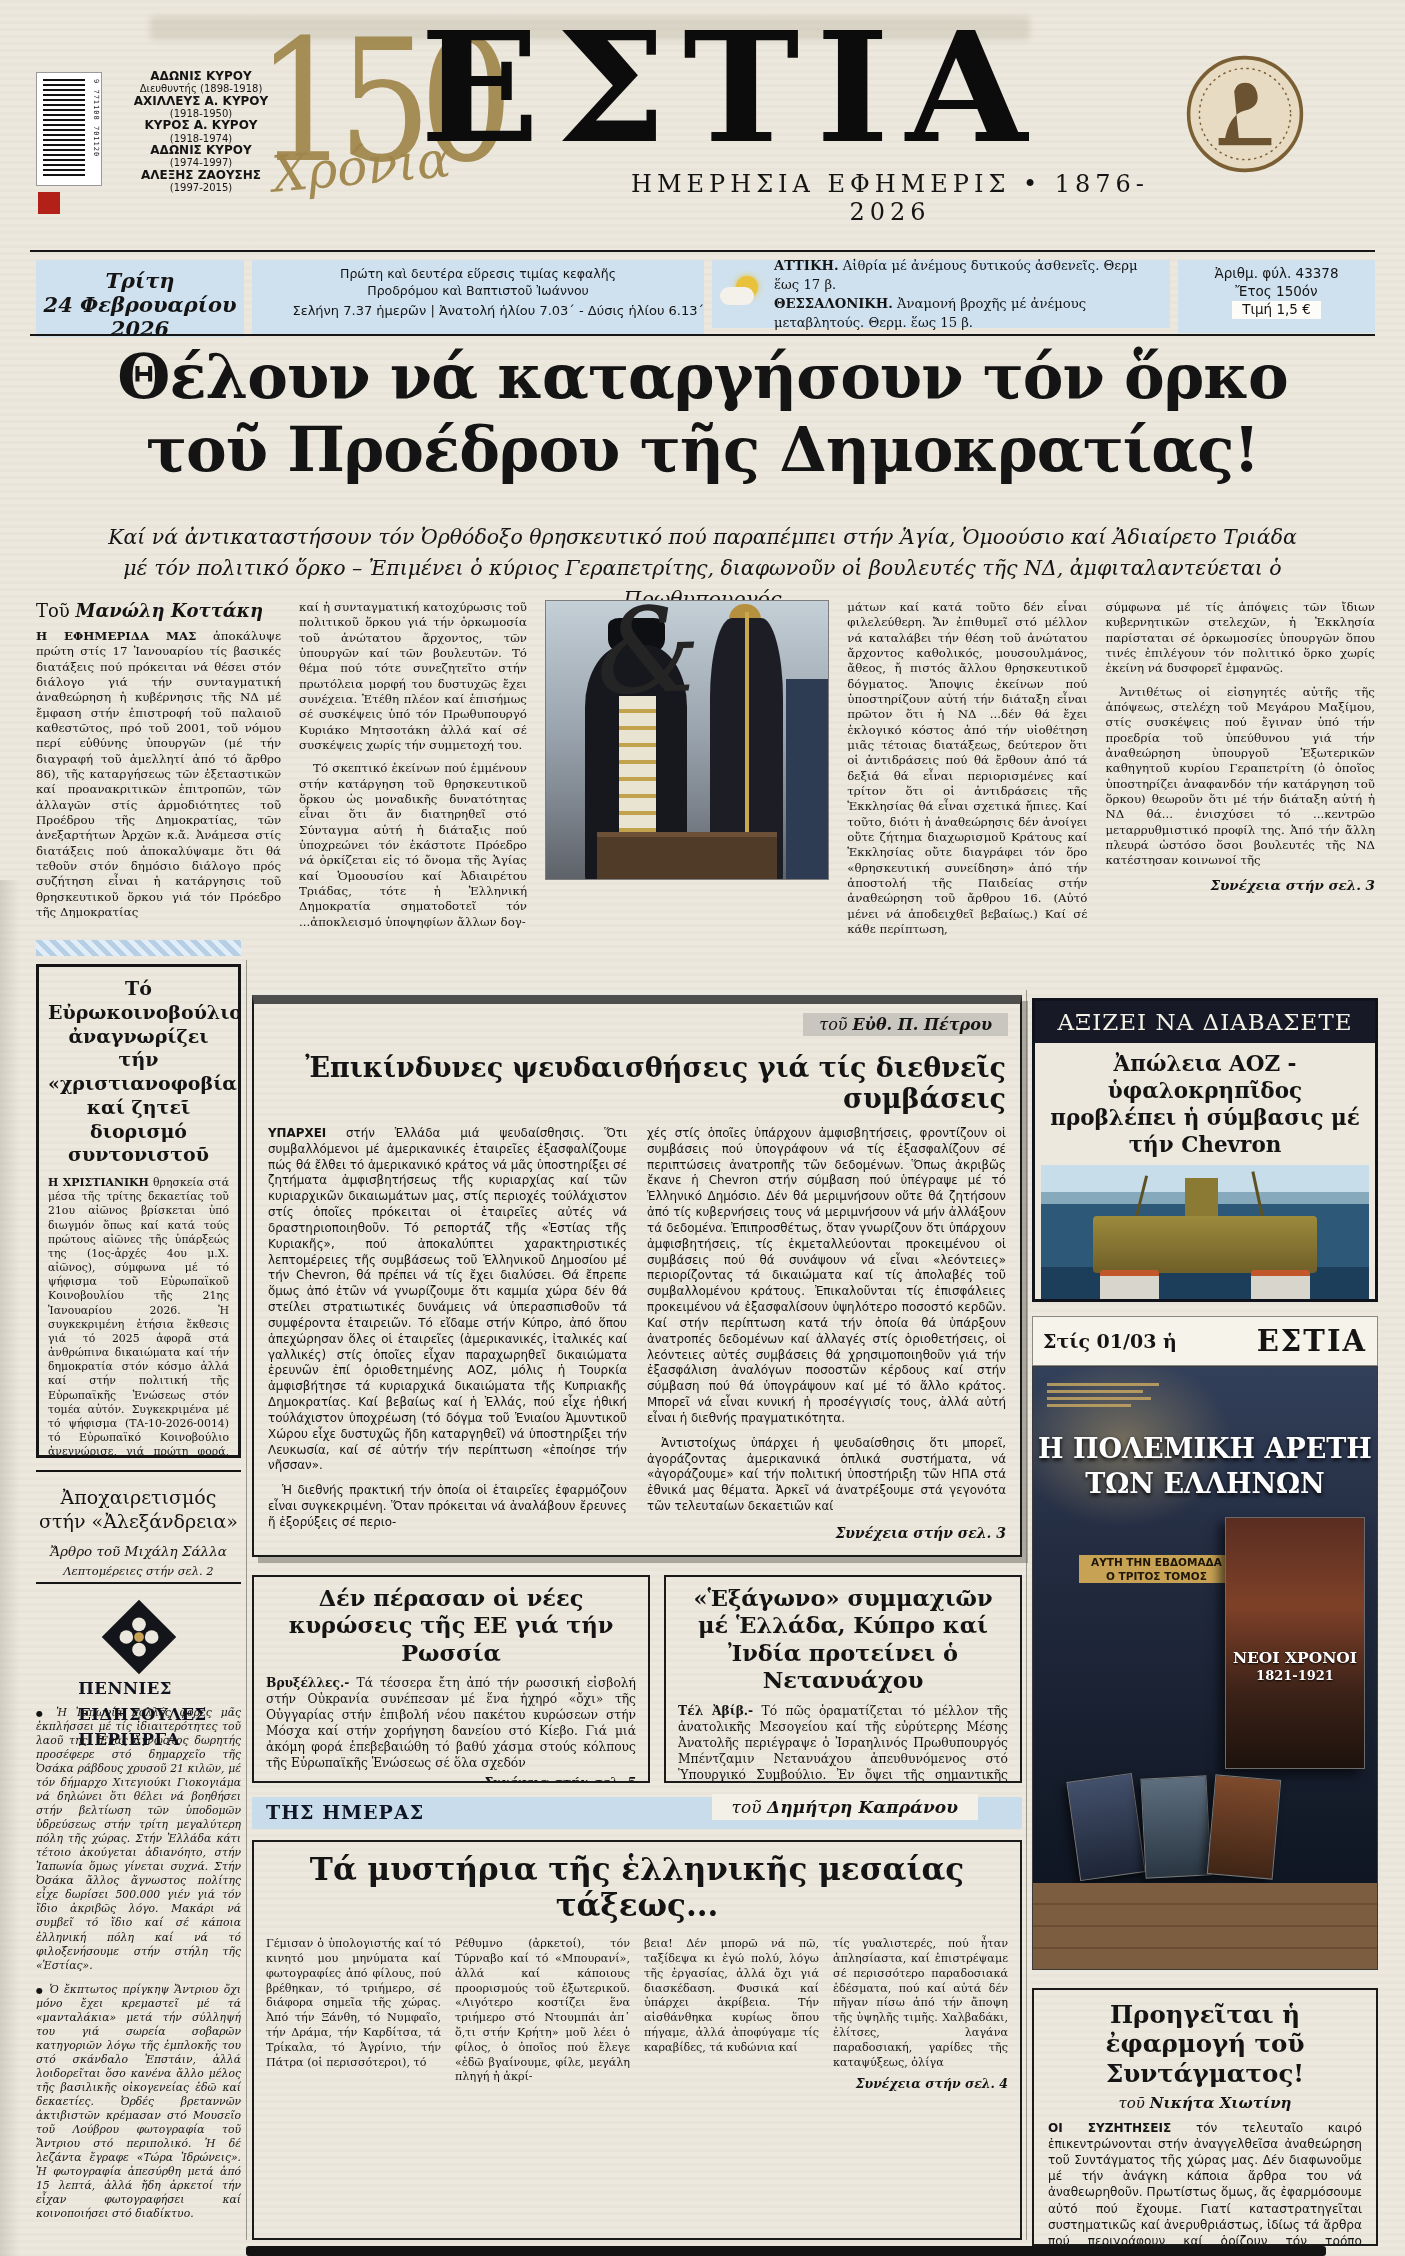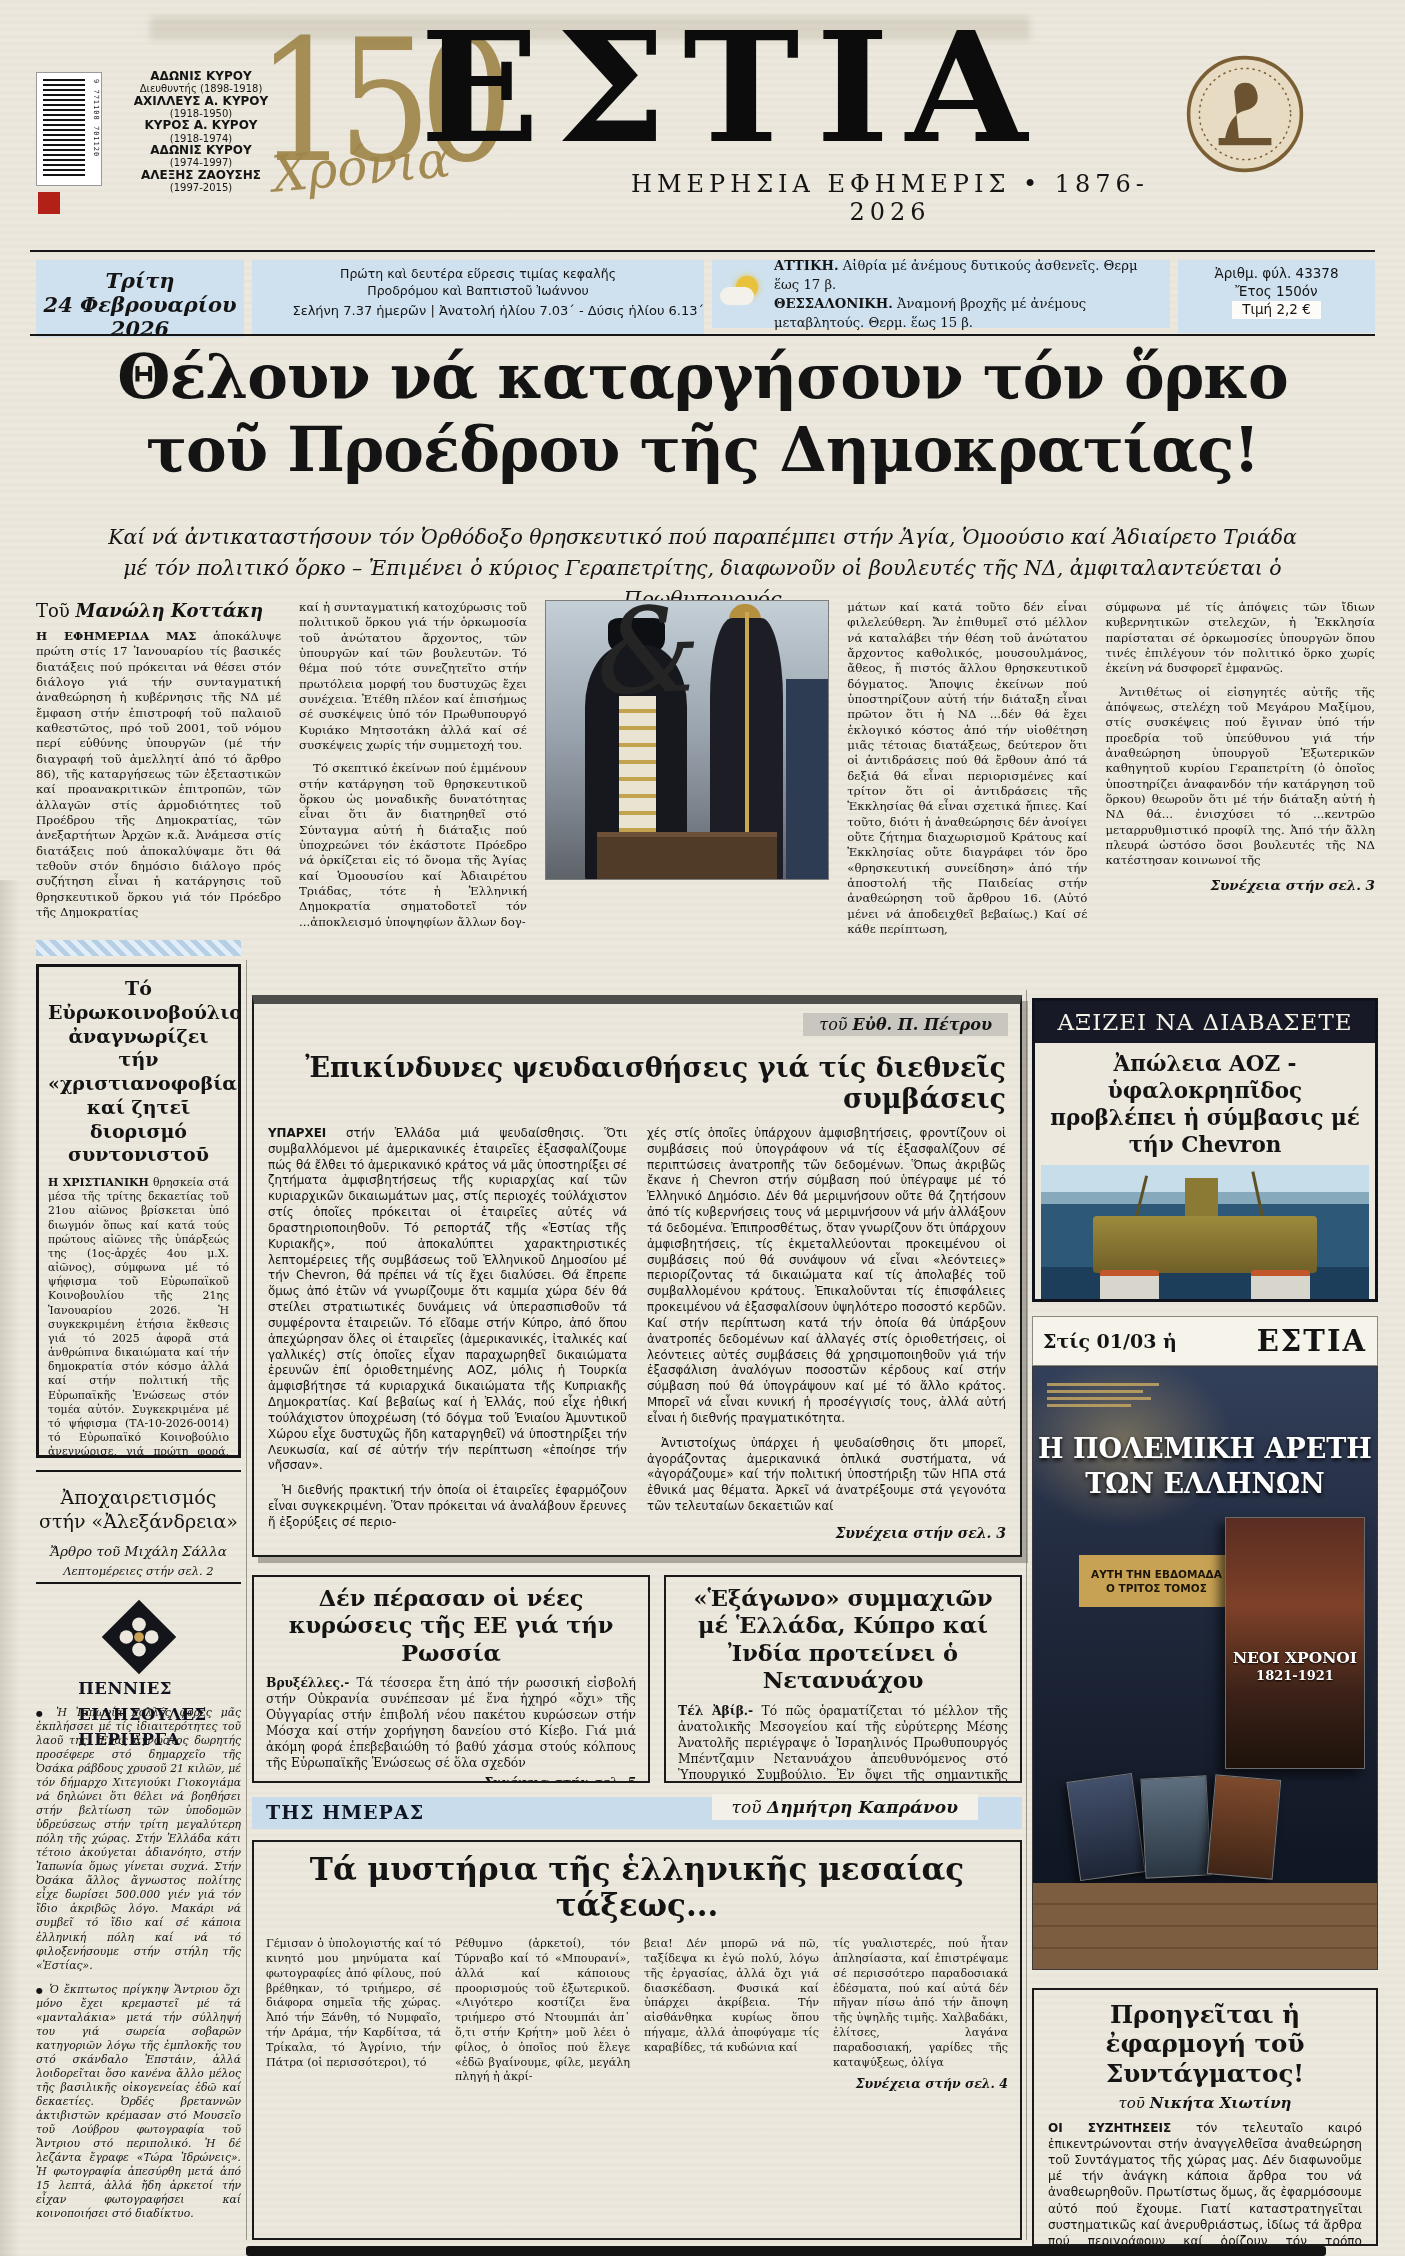--- a/index.html
+++ b/index.html
@@ -150,21 +150,21 @@
   .bplogo{font-size:29px;font-weight:bold;letter-spacing:2px;line-height:1;}
   .bpmain{position:relative;height:604px;border:1px solid #3a3a3a;box-sizing:border-box;overflow:hidden;
         background:linear-gradient(180deg,#33405a 0,#232c41 30%,#1a2233 55%,#121926 78%,#0d1420 100%);text-decoration:underline;}
   .bpglow{position:absolute;left:-20px;top:-10px;width:220px;height:170px;border-radius:50%;
         background:radial-gradient(closest-side,rgba(188,162,106,.5),transparent);}
   .bpcap{position:absolute;left:14px;top:16px;}
   .bpcap i{display:block;height:3px;background:rgba(196,166,98,.85);margin-bottom:4px;}
   .bptitle{position:absolute;left:0;top:64px;width:100%;text-align:center;color:#fff;
         font-weight:bold;font-size:27px;line-height:1.3;text-shadow:0 2px 4px #000;}
   .bpband{position:absolute;left:46px;top:188px;background:#c8a254;color:#1d1608;text-align:center;
-        font-family:"DejaVu Sans",sans-serif;font-size:10.5px;font-weight:bold;line-height:1.35;padding:12px 12px;}
+        font-family:"DejaVu Sans",sans-serif;font-size:10.5px;font-weight:bold;line-height:1.35;padding:0 12px;}
   .bpbig{position:absolute;right:12px;top:150px;width:138px;height:250px;border:1px solid #6b6b6b;
         background:linear-gradient(180deg,#5a2d22 0,#7e4128 35%,#3c2218 70%,#1d120c 100%);
         box-shadow:-6px 6px 10px rgba(0,0,0,.6);}
   .bpbig .vt{position:absolute;left:0;top:52%;width:100%;text-align:center;color:#fff;
         font-weight:bold;font-size:15.5px;line-height:1.3;text-shadow:0 1px 2px #000;}
   .cover{position:absolute;bottom:92px;width:64px;height:98px;border:1px solid #777;
         box-shadow:-4px 4px 8px rgba(0,0,0,.6);}
   .c1{left:40px;transform:rotate(-8deg);background:linear-gradient(180deg,#43506b,#1d2536);}
   .c2{left:110px;transform:rotate(-3deg);background:linear-gradient(180deg,#5d6e7e,#2a3642);}
   .c3{left:178px;transform:rotate(5deg);background:linear-gradient(180deg,#7e4a2c,#3f2516);}
@@ -238,21 +238,21 @@
         <span class="cloud"></span>
       </div>
     <div class="wtext">
       <div><b>ΑΤΤΙΚΗ.</b><span> Αἰθρία μέ ἀνέμους δυτικούς ἀσθενεῖς. Θερμ ἕως 17 β.</span></div>
       <div><b>ΘΕΣΣΑΛΟΝΙΚΗ.</b><span> Ἀναμονή βροχῆς μέ ἀνέμους μεταβλητούς. Θερμ. ἕως 15 β.</span></div>
     </div>
   </div>
   <div class="abs cell cell-issue">
     <div>Ἀριθμ. φύλ. 43378</div>
     <div>Ἔτος 150όν</div>
-    <div class="pricebox">Τιμή 2,2 €</div>
+    <div class="pricebox">Τιμή 1,5 €</div>
   </div>
   <div class="abs rule" style="left:30px;top:334px;width:1345px;height:1.5px;"></div>
 
   <div class="abs headline">
     <div>Θέλουν νά καταργήσουν τόν ὅρκο</div>
     <div>τοῦ Προέδρου τῆς Δημοκρατίας!</div>
   </div>
   <div class="abs subhead">
     <div>Καί νά ἀντικαταστήσουν τόν Ὀρθόδοξο θρησκευτικό πού παραπέμπει στήν Ἁγία, Ὁμοούσιο καί Ἀδιαίρετο Τριάδα</div>
     <div>μέ τόν πολιτικό ὅρκο – Ἐπιμένει ὁ κύριος Γεραπετρίτης, διαφωνοῦν οἱ βουλευτές τῆς ΝΔ, ἀμφιταλαντεύεται ὁ Πρωθυπουργός</div>

